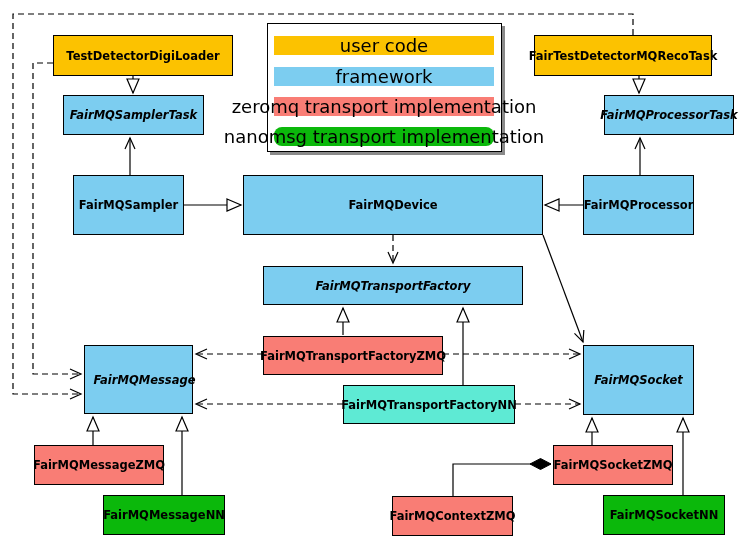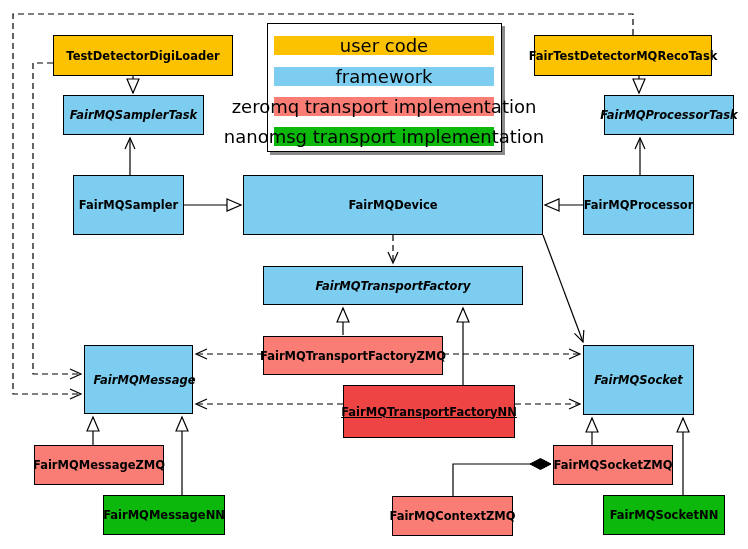--- a/index.html
+++ b/index.html
@@ -26,21 +26,21 @@
     box-shadow:3px 3px 0 #8a8a8a;
   }
   .legend-item{
     position:absolute;left:6px;width:220px;height:19px;
     display:flex;align-items:center;justify-content:center;
     font-size:18px;color:#000000;white-space:nowrap;
   }
   .legend-item:nth-of-type(1){top:12px;}
   .legend-item:nth-of-type(2){top:43px;}
   .legend-item:nth-of-type(3){top:73px;}
-  .legend-item:nth-of-type(4){top:103px;}
+  .legend-item:nth-of-type(4){top:103px;border-radius:8px;}
   path.edge{fill:none;stroke:#000;stroke-width:1.2px;}
   path.dep{stroke-dasharray:6 4;}
 </style>
 </head>
 <body>
 
 <div class="canvas">
 
   <svg class="edges" viewBox="0 0 748 549">
     <defs>
@@ -117,21 +117,21 @@
     </div>
 
   <div class="node" style="left: 243px; top: 175px; width: 300px; height: 60px; background-color: rgb(124, 205, 240);">
     <span class="lbl">FairMQDevice</span>
     </div>
 
   <div class="node" style="left: 263px; top: 336px; width: 180px; height: 39px; background-color: rgb(249, 125, 117);">
     <span class="lbl">FairMQTransportFactoryZMQ</span>
     </div>
 
-  <div class="node" style="left: 343px; top: 385px; width: 172px; height: 53px; background-color: #ef4444; text-decoration: underline;">
+  <div class="node" style="left: 343px; top: 385px; width: 172px; height: 39px; background-color: #5eead4;">
     <span class="lbl">FairMQTransportFactoryNN</span>
     </div>
 
   <div class="node abstract" style="left: 84px; top: 345px; width: 109px; height: 69px; background-color: rgb(124, 205, 240); padding-left: 12px;">
     <span class="lbl">FairMQMessage</span>
     </div>
 
   <div class="node abstract" style="left: 583px; top: 345px; width: 111px; height: 70px; background-color: rgb(124, 205, 240);">
     <span class="lbl">FairMQSocket</span>
     </div>

